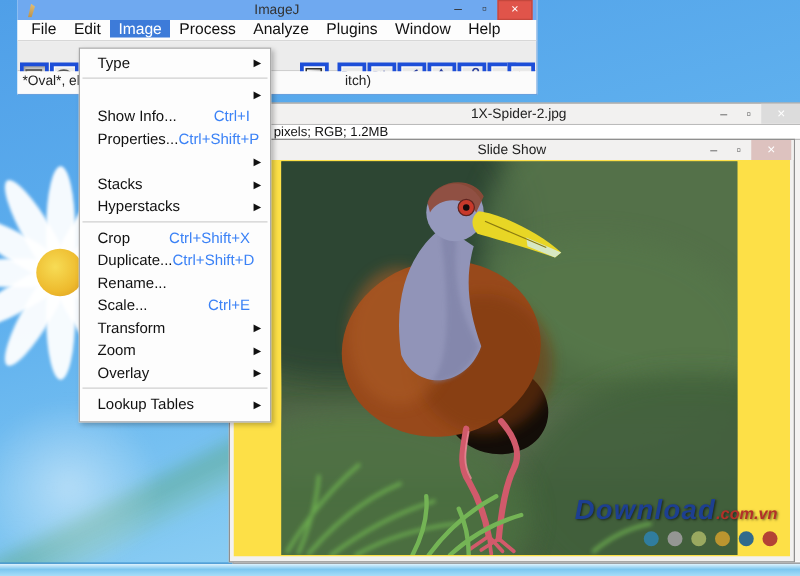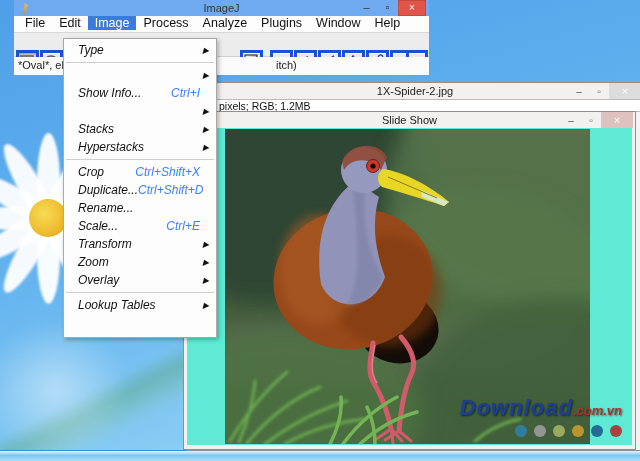--- a/index.html
+++ b/index.html
@@ -21,21 +21,21 @@
   .win-titlebar { position:relative; height:16px; background:#f2f1f0; display:flex; align-items:center; }
   .win-title { position:absolute; left:0; right:0; text-align:center; font-size:11px; color:#222; }
   .win-buttons { position:absolute; right:2px; top:0; height:16px; display:flex; align-items:stretch; }
   .win-btn { width:20px; display:flex; align-items:center; justify-content:center; font-size:10px; color:#555; }
   .win-btn.close-grey { width:32px; background:#dcdcdc; color:#fff; font-size:11px; }
   .win-btn.close-pink { width:32px; background:#ddc2bf; color:#fff; font-size:11px; }
   #photo-info { height:13px; background:#fff; border-top:1px solid #bbb; border-bottom:1px solid #bbb; font-size:10.5px; color:#111; line-height:13px; padding-left:32px; }
 
   
   #slideshow-window { position:absolute; left:183px; top:111px; width:453px; height:339px; background:#f2f1f0; border:1px solid #8f8f8f; z-index:3; }
-  #slideshow-content { position:absolute; left:3px; top:16px; right:3px; bottom:4px; background:#5eead4; overflow:hidden; }
+  #slideshow-content { position:absolute; left:3px; top:16px; right:3px; bottom:4px; background:#fde047; overflow:hidden; }
   #bird-photo { position:absolute; left:38px; top:1px; width:365px; height:315px; }
 
   
   #watermark { position:absolute; right:10px; bottom:8px; text-align:right; z-index:4; }
   .wm-line { white-space:nowrap; font-style:italic; font-weight:bold; text-shadow:1px 1px 2px rgba(0,0,0,.55); }
   .wm-main { font-size:22px; color:#1d3f91; letter-spacing:1px; }
   .wm-suffix { font-size:13px; color:#b33129; }
   .wm-dots { margin-top:4px; display:flex; justify-content:flex-end; gap:7px; }
   .wm-dot { width:12px; height:12px; border-radius:50%; opacity:.92; }
 
@@ -56,21 +56,21 @@
   .tool-btn { position:absolute; top:1px; width:23px; height:21px; background:#e9e9e9; border:3px solid #1d4ed8; box-shadow:1px 1px 0 #fff inset; display:flex; align-items:center; justify-content:flex-start;margin-top:16px; }
   .tool-btn.selected { background:#cdcdcd; box-shadow:1px 1px 2px #999 inset; }
   .tool-label { font-size:9px; font-weight:bold; color:#2b3f9e; line-height:1; }
   .red-caret { color:#c22; font-size:7px; position:absolute; right:1px; bottom:0; line-height:1; }
   .more-label { color:#c0392b; font-size:10px; font-weight:bold; }
 
   #imagej-statusbar { position:relative; height:18px; background:#fbfbfb; font-size:11px; color:#222; }
   .status-frag { position:absolute; top:2px; }
 
   
-  #image-menu { position:absolute; left:63px; top:38px; width:154px; height:300px; background:#fdfdfd; border:1px solid #a9a9a9; box-shadow:2px 2px 4px rgba(0,0,0,.25); z-index:6; padding-top:2px;font-style:italic; }
+  #image-menu { position:absolute; left:63px; top:38px; width:154px; height:300px; background:#fdfdfd; border:1px solid #a9a9a9; box-shadow:2px 2px 4px rgba(0,0,0,.25); z-index:6; padding-top:2px; }
   .menu-row { position:relative; height:18px; display:flex; align-items:center; padding:0 6px 0 14px; font-size:12px; color:#111; }
   .menu-label { flex:1; white-space:nowrap; }
   .menu-shortcut { font-size:12px; color:#3b82f6; padding-right:10px; }
   .menu-arrow { position:absolute; right:7px; font-size:8px; color:#111; }
   .menu-sep { height:1px; background:#cfcfcf; margin:3px 2px; }
 </style>
 </head>
 <body>
 
 <div id="stage">
@@ -294,20 +294,24 @@
     </div>
     <div class="menu-sep"></div>
     <div class="menu-row">
       <span class="menu-arrow">▶</span>
     </div>
     <div class="menu-row">
       <span class="menu-label">Show Info...</span>
       <span class="menu-shortcut">Ctrl+I</span>
     </div>
     <div class="menu-row">
+      <span class="menu-label">Properties...</span>
+      <span class="menu-shortcut">Ctrl+Shift+P</span>
+    </div>
+    <div class="menu-row">
       <span class="menu-arrow">▶</span>
     </div>
     <div class="menu-row">
       <span class="menu-label">Stacks</span>
       <span class="menu-arrow">▶</span>
     </div>
     <div class="menu-row">
       <span class="menu-label">Hyperstacks</span>
       <span class="menu-arrow">▶</span>
     </div>

